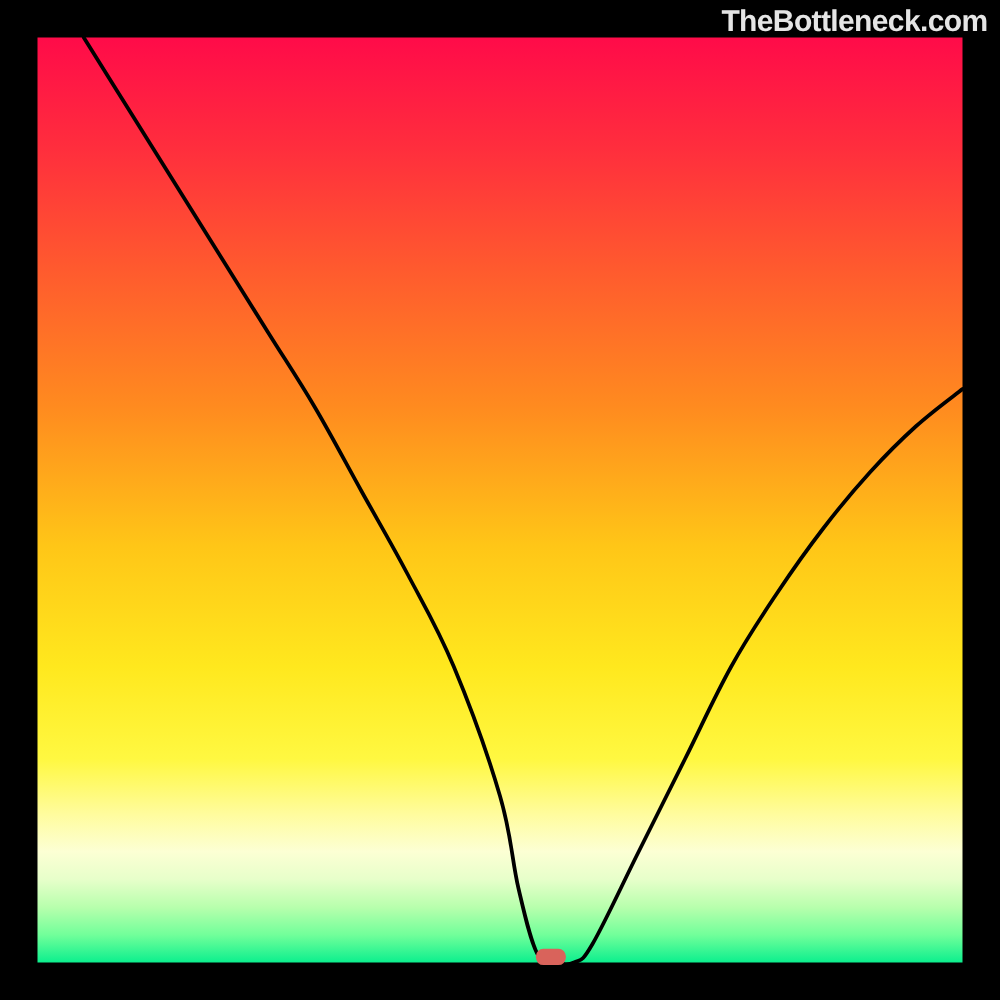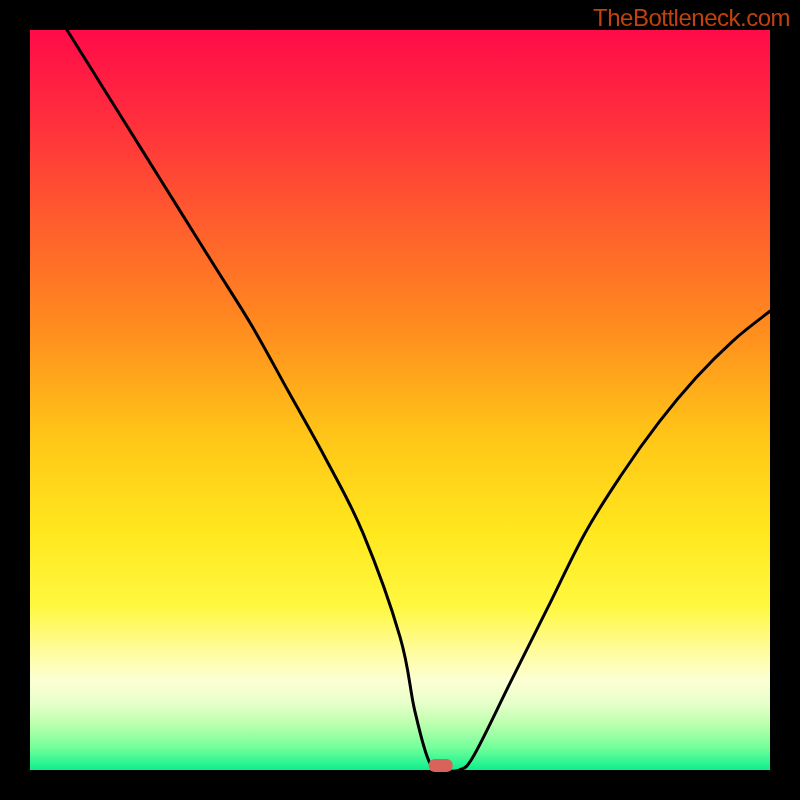--- a/index.html
+++ b/index.html
@@ -13,23 +13,23 @@
   }
   .container {
     position: relative;
     width: 800px;
     height: 800px;
   }
   .attribution {
     position: absolute;
     top: 4px;
     right: 10px;
-    color: #c2410c;
+    color: #e5e5e5;
     font-size: 24px;
-    font-weight: 400;
+    font-weight: 700;
     letter-spacing: -0.5px;
     z-index: 10;
   }
   svg {
     display: block;
   }
 </style>
 </head>
 <body>
 

